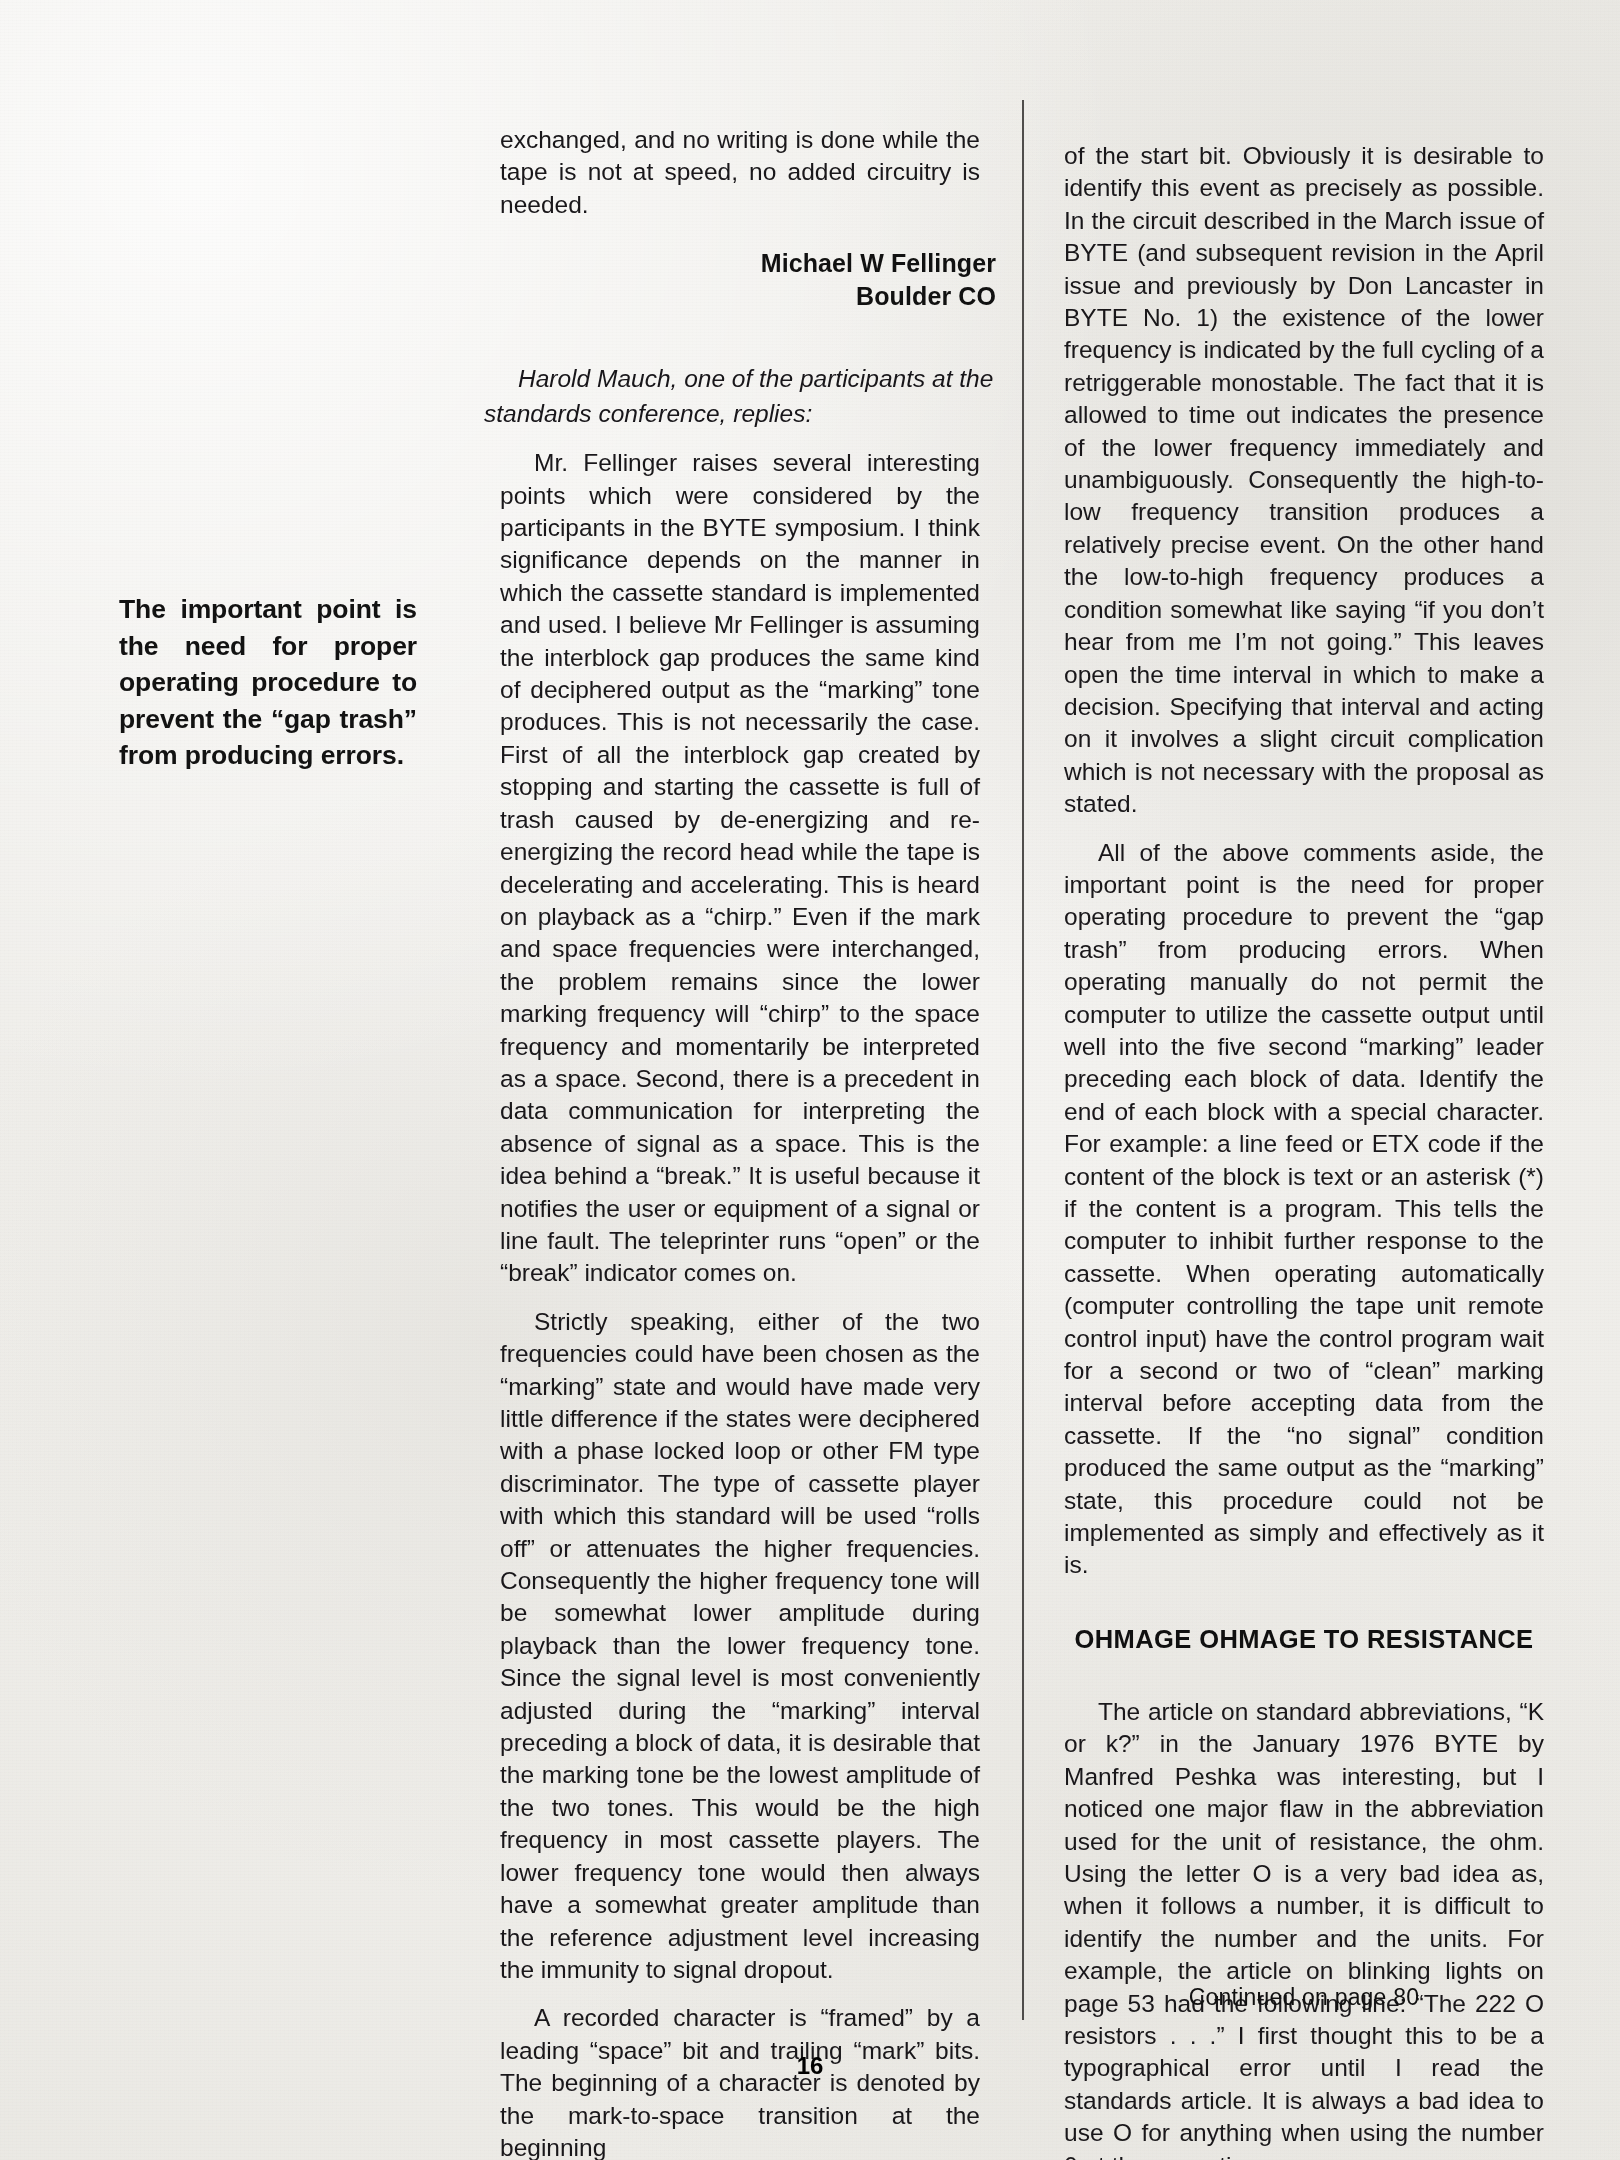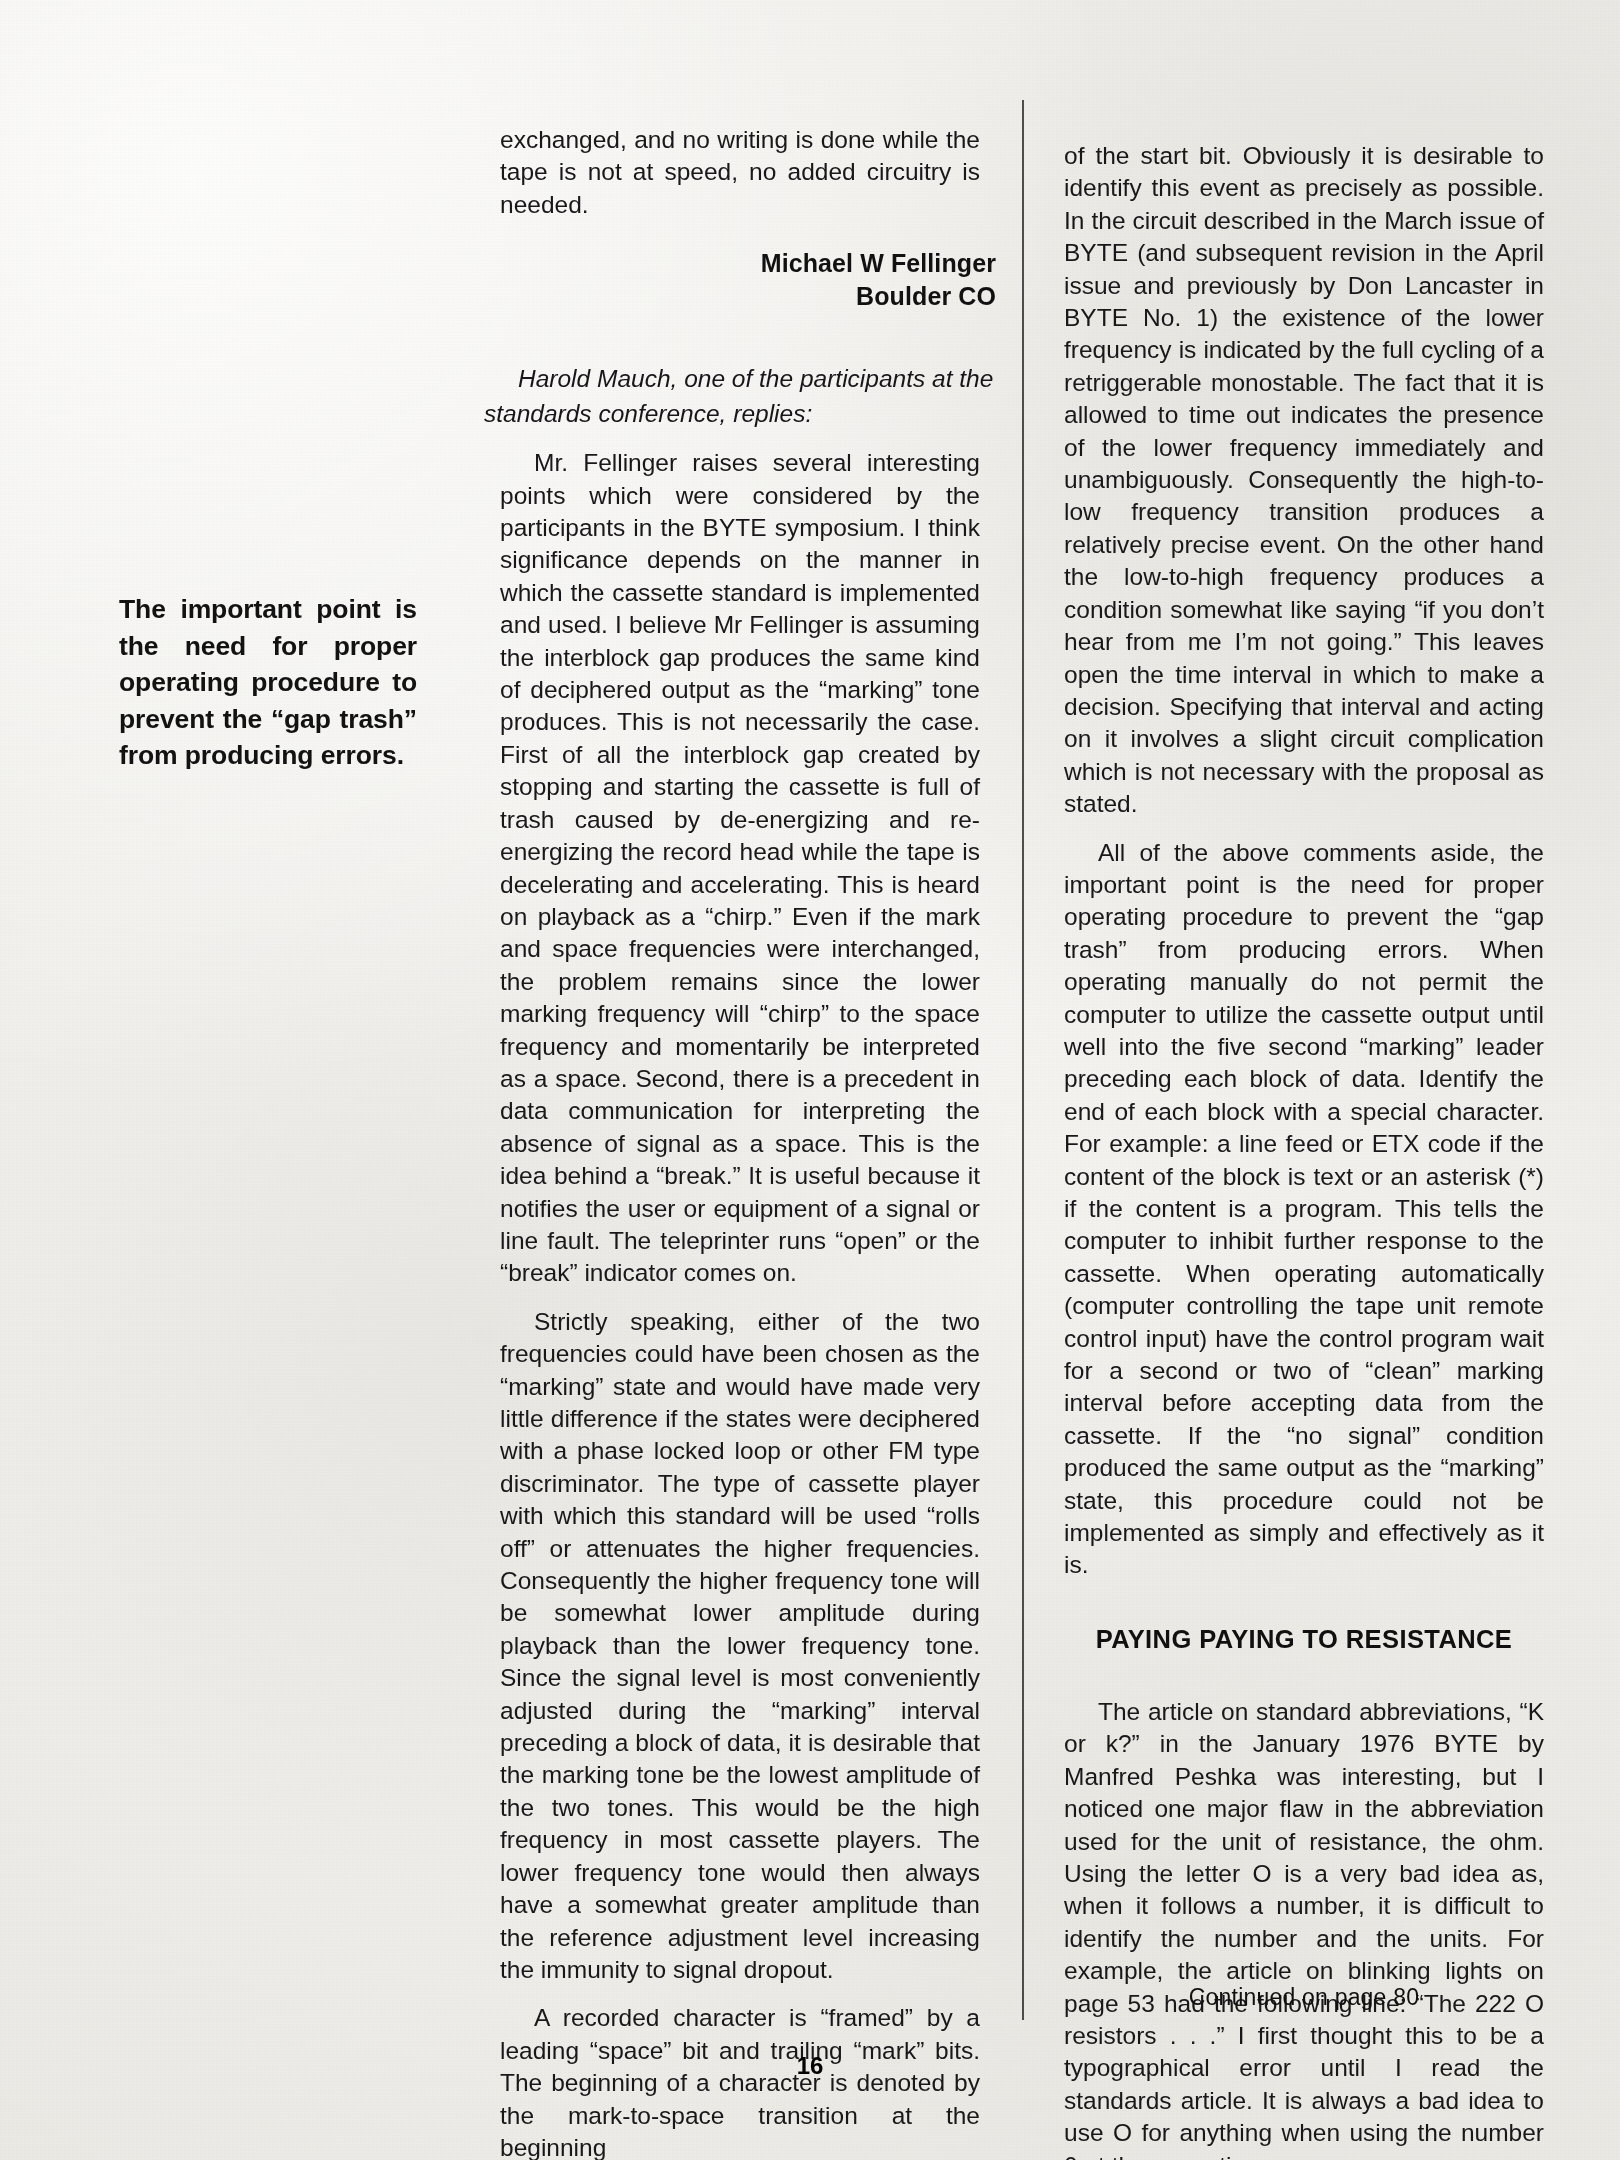--- a/index.html
+++ b/index.html
@@ -192,21 +192,21 @@
     <p class="body-text indent-para">Choosing the higher frequency as the “marking” state also permits circuit economies if the deciphering is done digitally.</p>
   </div>
 
   <div class="col-right">
 
     <p class="body-text first-para">of the start bit. Obviously it is desirable to identify this event as precisely as possible. In the circuit described in the March issue of BYTE (and subsequent revision in the April issue and previously by Don Lancaster in BYTE No. 1) the existence of the lower frequency is indicated by the full cycling of a retriggerable monostable. The fact that it is allowed to time out indicates the presence of the lower frequency immediately and unambiguously. Consequently the high-to-low frequency transition produces a relatively precise event. On the other hand the low-to-high frequency produces a condition somewhat like saying “if you don’t hear from me I’m not going.” This leaves open the time interval in which to make a decision. Specifying that interval and acting on it involves a slight circuit complication which is not necessary with the proposal as stated.</p>
 
     <p class="body-text indent-para">All of the above comments aside, the important point is the need for proper operating procedure to prevent the “gap trash” from producing errors. When operating manually do not permit the computer to utilize the cassette output until well into the five second “marking” leader preceding each block of data. Identify the end of each block with a special character. For example: a line feed or ETX code if the content of the block is text or an asterisk (*) if the content is a program. This tells the computer to inhibit further response to the cassette. When operating automatically (computer controlling the tape unit remote control input) have the control program wait for a second or two of “clean” marking interval before accepting data from the cassette. If the “no signal” condition produced the same output as the “marking” state, this procedure could not be implemented as simply and effectively as it is.</p>
 
 
-    <h2 class="section-head">PAYING PAYING TO RESISTANCE</h2>
+    <h2 class="section-head">OHMAGE OHMAGE TO RESISTANCE</h2>
 
     <p class="body-text indent-para" style="margin-top:40px;">The article on standard abbreviations, “K or k?” in the January 1976 BYTE by Manfred Peshka was interesting, but I noticed one major flaw in the abbreviation used for the unit of resistance, the ohm. Using the letter O is a very bad idea as, when it follows a number, it is difficult to identify the number and the units. For example, the article on blinking lights on page 53 had the following line: “The 222 O resistors . . .” I first thought this to be a typographical error until I read the standards article. It is always a bad idea to use O for anything when using the number 0 at the same time</p>
   </div>
 
   <div class="continued">Continued on page 80</div>
 
   <div class="folio">16</div>
 
 </div>
 

